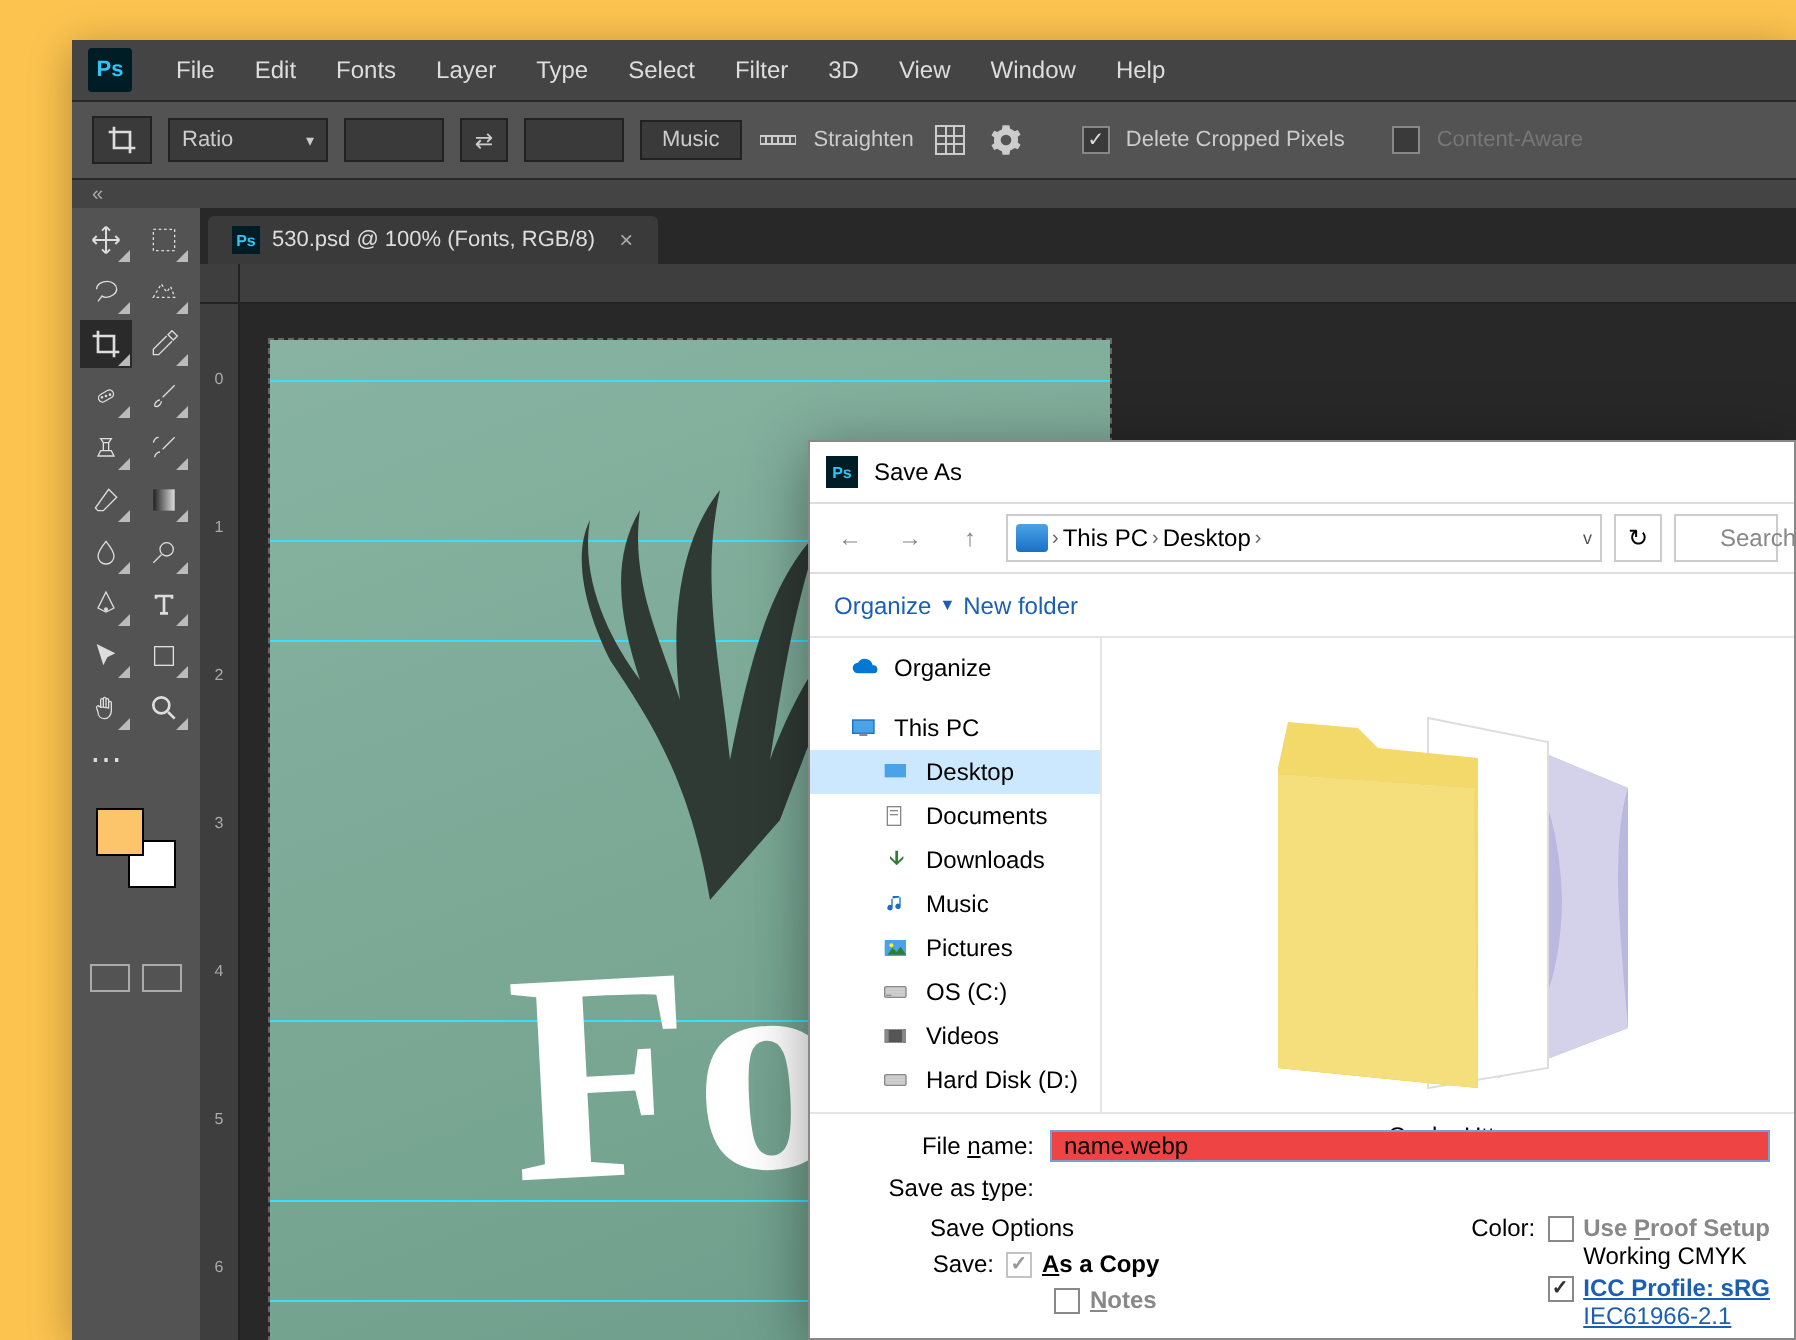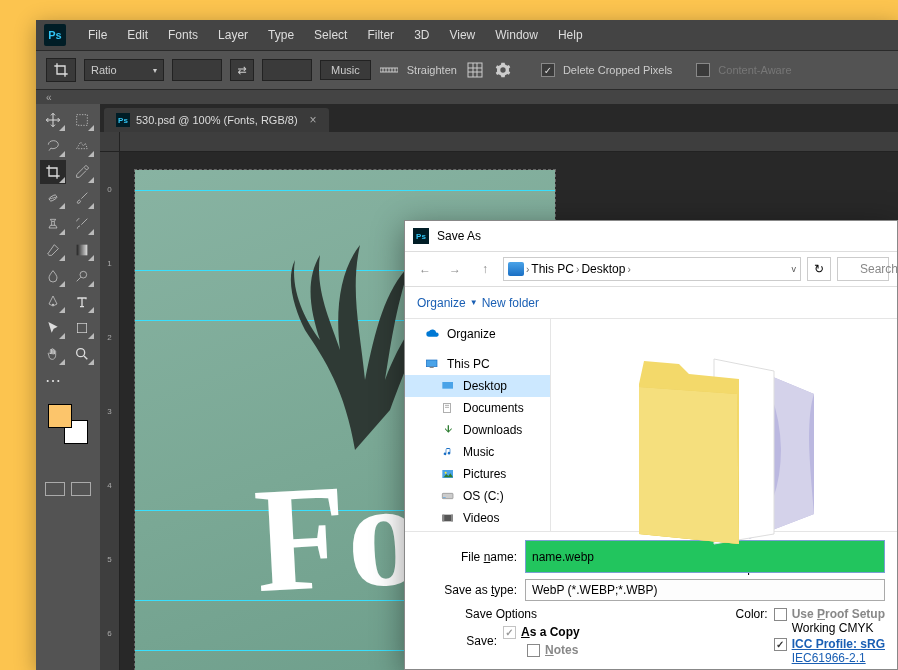--- a/index.html
+++ b/index.html
@@ -76,21 +76,21 @@
 .tree-item.sub { padding-left: 36px;}
 .tree-item.selected { background:#cce8ff;}
 .tree-ic { width:16px; height:14px; flex-shrink:0;}
 .tree-spacer{height:8px;}
 .folder-pane { flex:1; padding:12px 20px; display:flex; flex-direction:column; align-items:center; justify-content:flex-start;}
 .big-folder { width:230px; height:210px; position:relative; margin-top:8px;}
 .folder-label { margin-top:12px; font-size:12px;}
 .dlg-bottom { border-top:1px solid #e5e5e5; padding:8px 12px 4px 12px;}
 .field-row { display:flex; align-items:center; gap:8px; margin-bottom:6px;}
 .field-label { width:100px; text-align:right; font-size:12px;}
-.field-input { flex:1; height:33px; border:1px solid #7a9fd4; padding:0 6px; font-size:12px; background:#22c55e;}
+.field-input { flex:1; height:16px; border:1px solid #7a9fd4; padding:0 6px; font-size:12px; background:#ef4444;}
 .field-select { flex:1; height:22px; border:1px solid #aaa; padding:0 6px; font-size:12px; display:flex; align-items:center; background:#fdfdfd;}
 .save-opts { display:flex; gap:40px; padding-left: 48px; margin-top: 4px; font-size:12px;}
 .so-col { display:flex; flex-direction:column; gap:4px;}
 .so-col.right { margin-left:auto; text-align:left;}
 .chk-line { display:flex; align-items:center; gap:5px;font-weight:bold;}
 .chk { width:13px;height:13px;border:1px solid #888; display:inline-flex;align-items:center;justify-content:center;font-size:10px;color:#333;}
 .chk.on::after{content:"✓";}
 .chk.dim { opacity:.5;}
 .link { color:#1a5fb4; text-decoration: underline;}
 .ul { text-decoration: underline;}
@@ -450,26 +450,25 @@
           <div class="folder-label">Gecko Http</div>
         </div>
       </div>
       <div class="dlg-bottom">
         <div class="field-row">
           <div class="field-label"><span class="ul" style="text-decoration:none;">File <span class="ul">n</span>ame:</span></div>
           <input class="field-input" value="name.webp" style="">
         </div>
         <div class="field-row">
           <div class="field-label">Save as <span class="ul">t</span>ype:</div>
-          <div class="field-select">WebP (*.WEBP;*.WBP)</div>
         </div>
         <div class="save-opts">
           <div class="so-col">
             <div>Save Options</div>
-            <div style="display:flex;gap:6px;align-items:center;">
+            <div style="display:flex;gap:6px;align-items:flex-start;">
               <span style="text-align:right;width:32px;">Save:</span>
               <div>
                 <div class="chk-line">
                     <span class="chk on dim"></span>
                     <span><span class="ul">A</span>s a Copy</span>
                   </div>
                 <div class="chk-line" style="margin-top:4px;margin-left:24px;">
                     <span class="chk"></span>
                     <span style="color:#888;"><span class="ul">N</span>otes</span>
                   </div>

